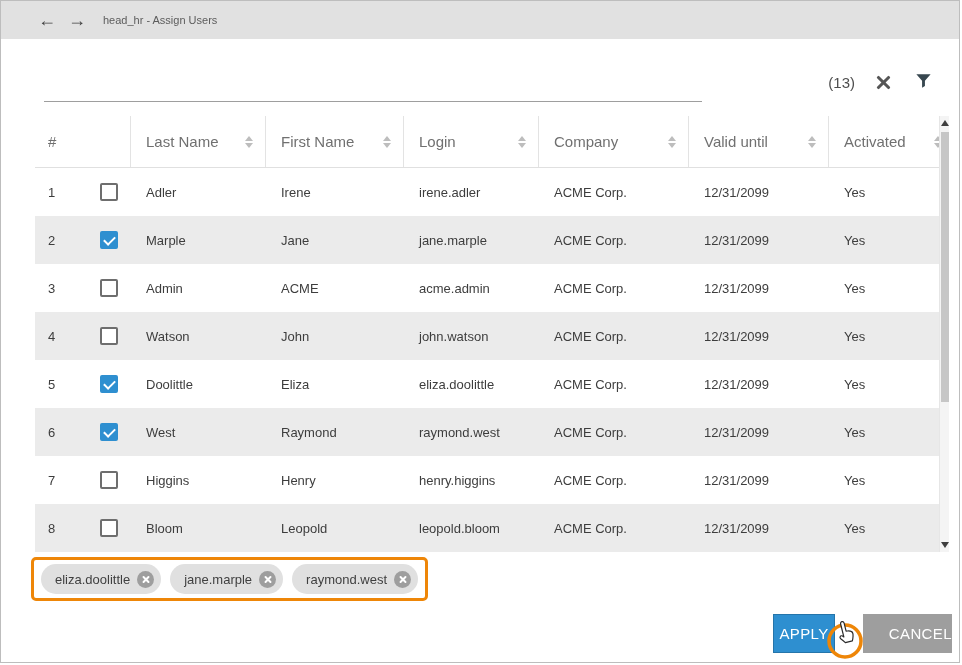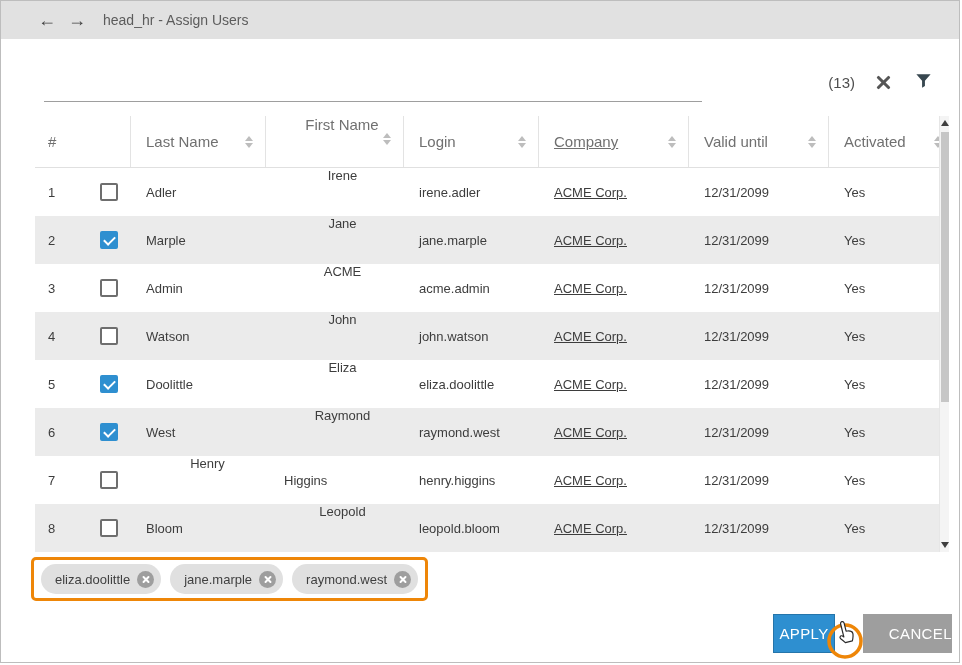--- a/index.html
+++ b/index.html
@@ -13,21 +13,21 @@
   
   .titlebar {
     position: absolute; top: 0; left: 0; right: 0; height: 38px;
     background: #e1e1e1; display: flex; align-items: center;
     padding-left: 34px; gap: 6px;
   }
   .nav-arrow {
     font-size: 18px; font-weight: bold; color: #424242;
     width: 24px; text-align: center; cursor: pointer; line-height: 38px;
   }
-  .win-title { font-size: 14px; color: #5c5c5c; margin-left: 8px; }
+  .win-title { font-size: 11px; color: #5c5c5c; margin-left: 8px; }
 
   
   .filter-row {
     position: absolute; top: 60px; left: 43px; right: 26px; height: 42px;
     display: flex; align-items: center;
   }
   .search-input {
     flex: 0 0 658px; height: 40px; border: none; outline: none;
     border-bottom: 1px solid #9e9e9e; font-size: 15px; color: #333;
     background: transparent;
@@ -52,22 +52,22 @@
   .hcell:first-child { padding-left: 13px; }
   .hcell:last-child { border-right: none; }
   .sorticons { margin-left: auto; margin-right: 12px; display: flex; flex-direction: column; align-items: center; gap: 2px; cursor: pointer; }
   .su { width: 0; height: 0; border-left: 4px solid transparent; border-right: 4px solid transparent; border-bottom: 5px solid #bdbdbd; }
   .sd { width: 0; height: 0; border-left: 4px solid transparent; border-right: 4px solid transparent; border-top: 5px solid #bdbdbd; }
 
   .trow { display: flex; height: 48px; background: #fff; }
   .trow:nth-child(even) { background: #ebebeb; }
   .tcell { display: flex; align-items: center; padding-left: 15px; font-size: 13px; color: #3d3d3d; }
   .c0 { width: 96px; padding-left: 13px; }
-  .c1 { width: 135px; } .c2 { width: 138px; flex-direction: column; } .c3 { width: 135px; }
-  .c4 { width: 150px; text-decoration: underline; } .c5 { width: 140px; text-align: center; } .c6 { width: 113px; gap: 28px; }
+  .c1 { width: 135px; } .c2 { width: 138px; } .c3 { width: 135px; }
+  .c4 { width: 150px; } .c5 { width: 140px; text-align: center; } .c6 { width: 113px; gap: 28px; }
   .rownum { display: inline-block; width: 52px; }
   .cb {
     width: 18px; height: 18px; border: 2px solid #6e6e6e; border-radius: 2px;
     background: #fff; display: inline-block; position: relative; cursor: pointer; flex: none;
   }
   .cb.checked { background: var(--accent, #2e8fd0); border-color: var(--accent, #2e8fd0); }
   .cb.checked::after {
     content: ""; position: absolute; left: 2px; top: 3px; width: 9px; height: 5px;
     border-left: 2px solid #fff; border-bottom: 2px solid #fff; transform: rotate(-45deg);
   }
@@ -258,22 +258,22 @@
           <div class="tcell c3">raymond.west</div>
           <div class="tcell c4">ACME Corp.</div>
           <div class="tcell c5">12/31/2099</div>
           <div class="tcell c6">Yes</div>
         </div>
         <div class="trow">
           <div class="tcell c0">
             <span class="rownum">7</span>
             <span class="cb"></span>
           </div>
+          <div class="tcell c1">Higgins</div>
           <div class="tcell c2">Henry</div>
-          <div class="tcell c1">Higgins</div>
           <div class="tcell c3">henry.higgins</div>
           <div class="tcell c4">ACME Corp.</div>
           <div class="tcell c5">12/31/2099</div>
           <div class="tcell c6">Yes</div>
         </div>
         <div class="trow">
           <div class="tcell c0">
             <span class="rownum">8</span>
             <span class="cb"></span>
           </div>

